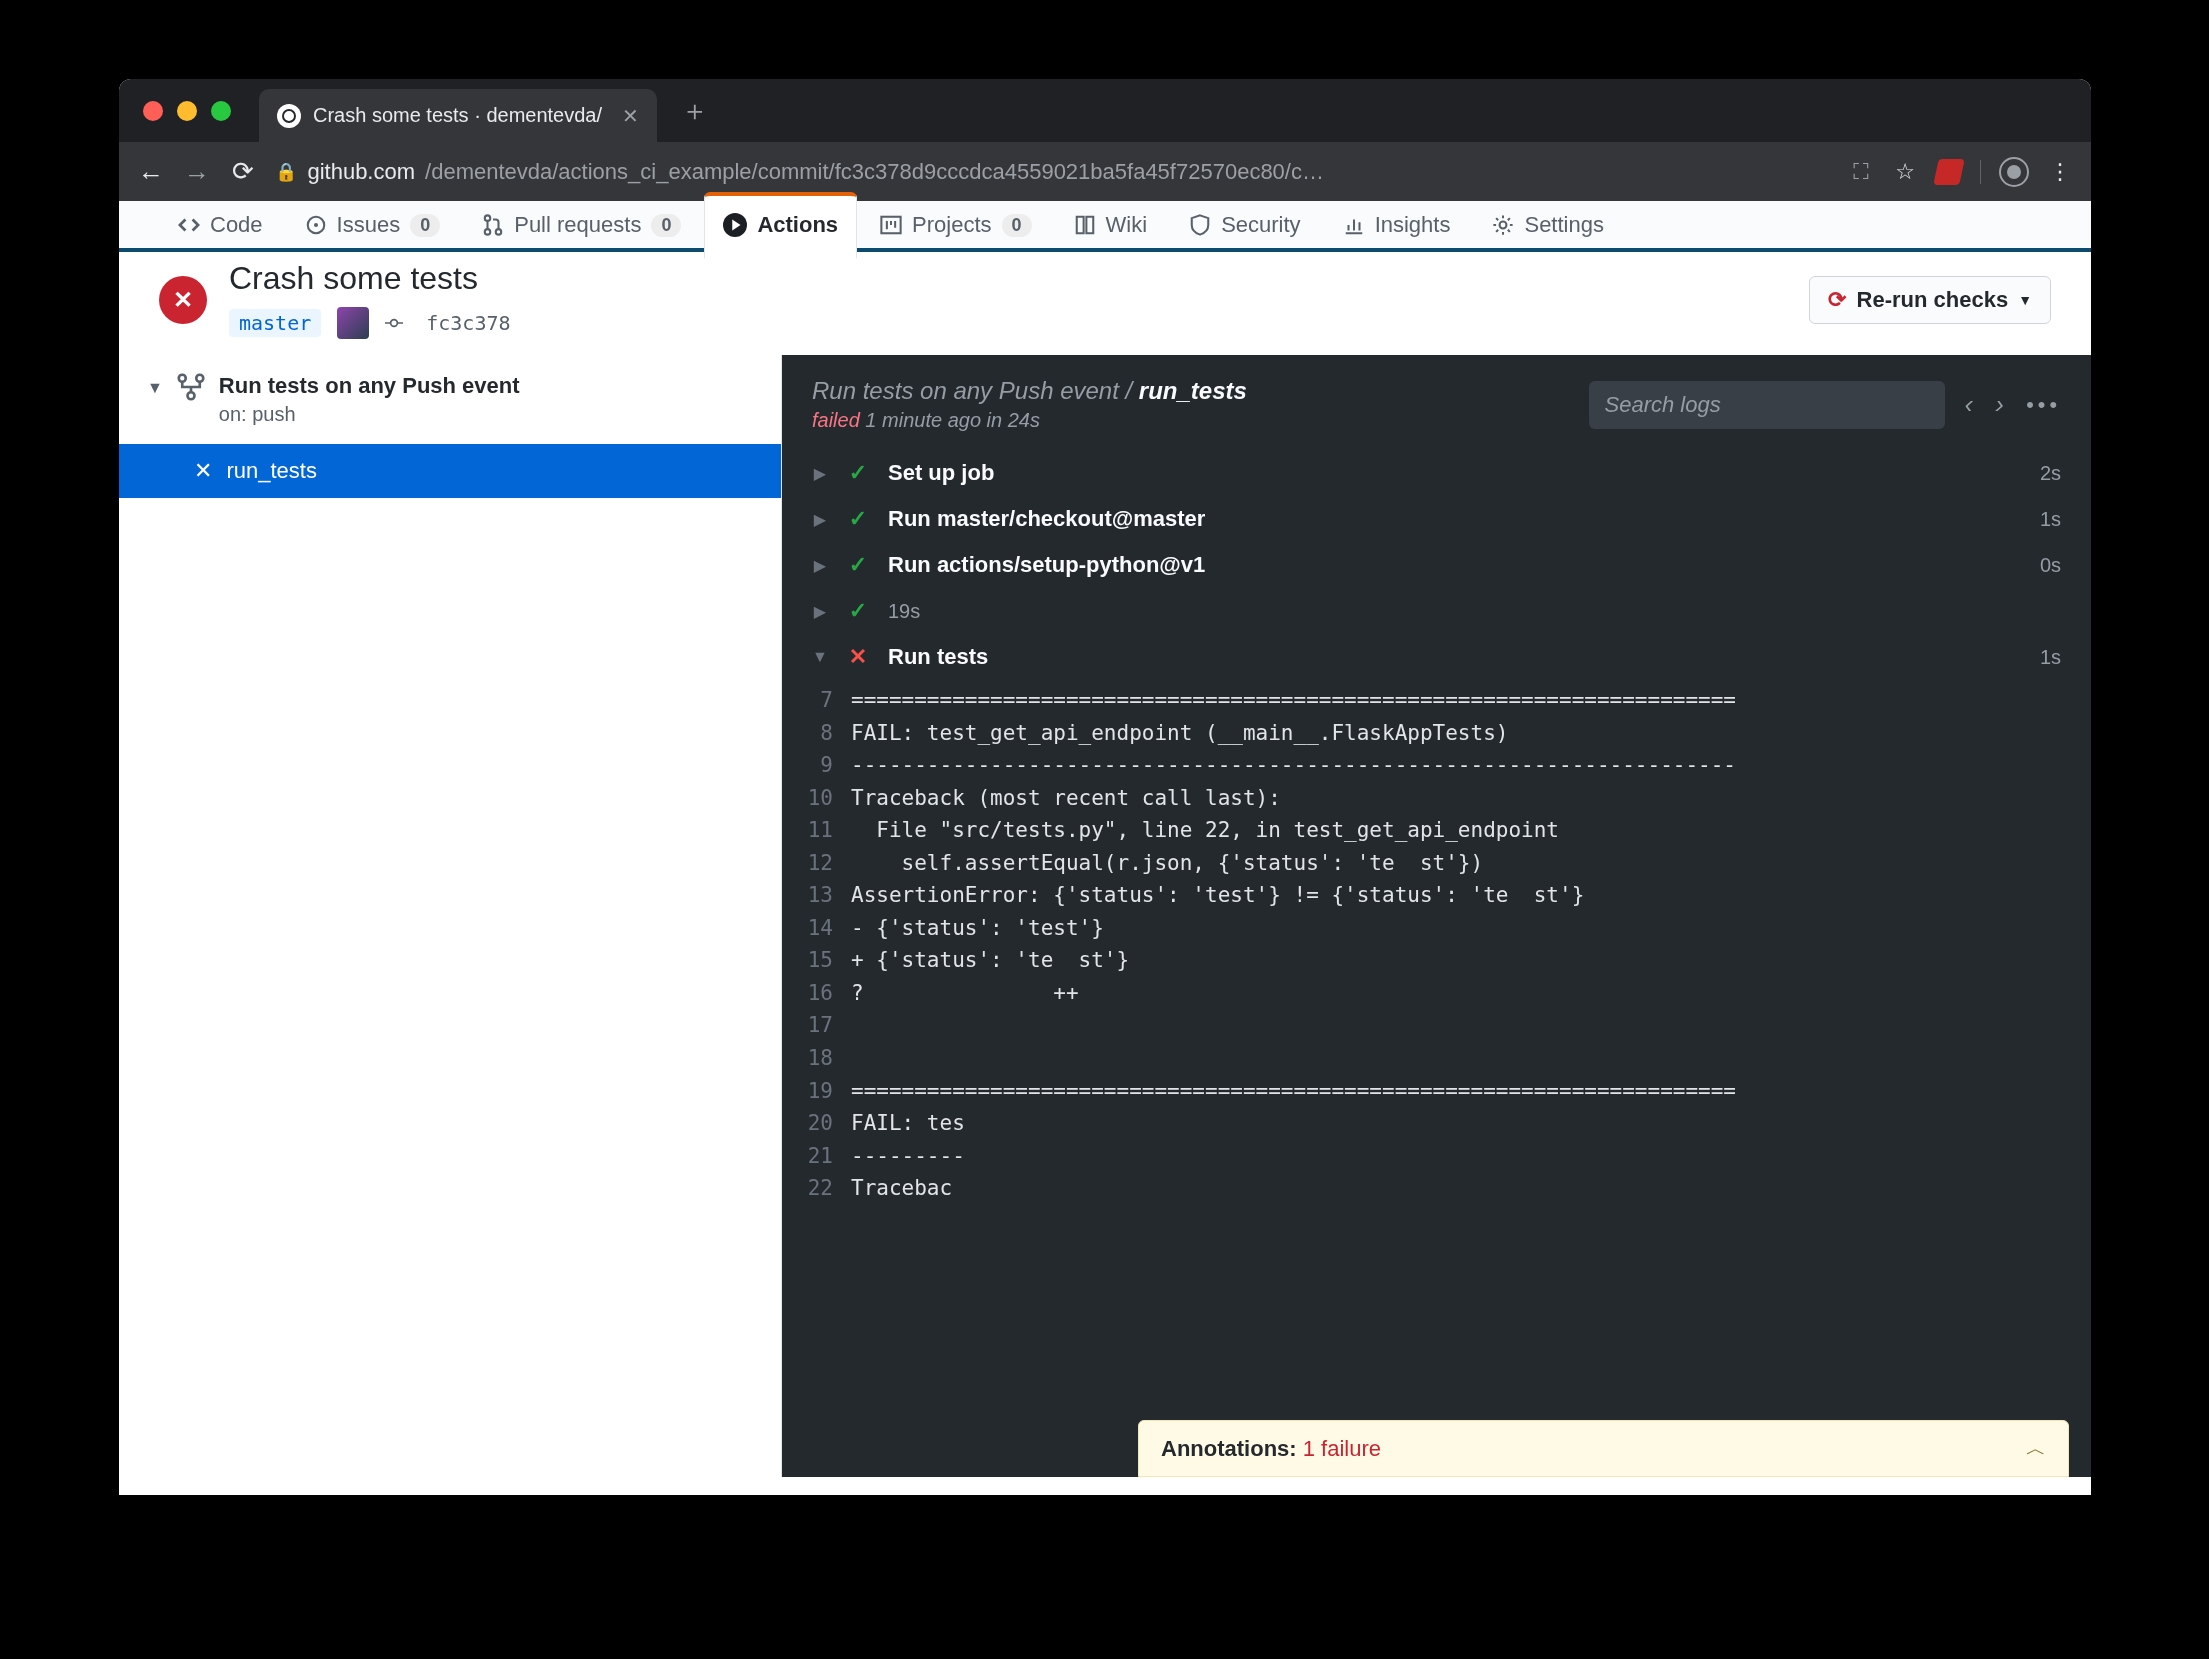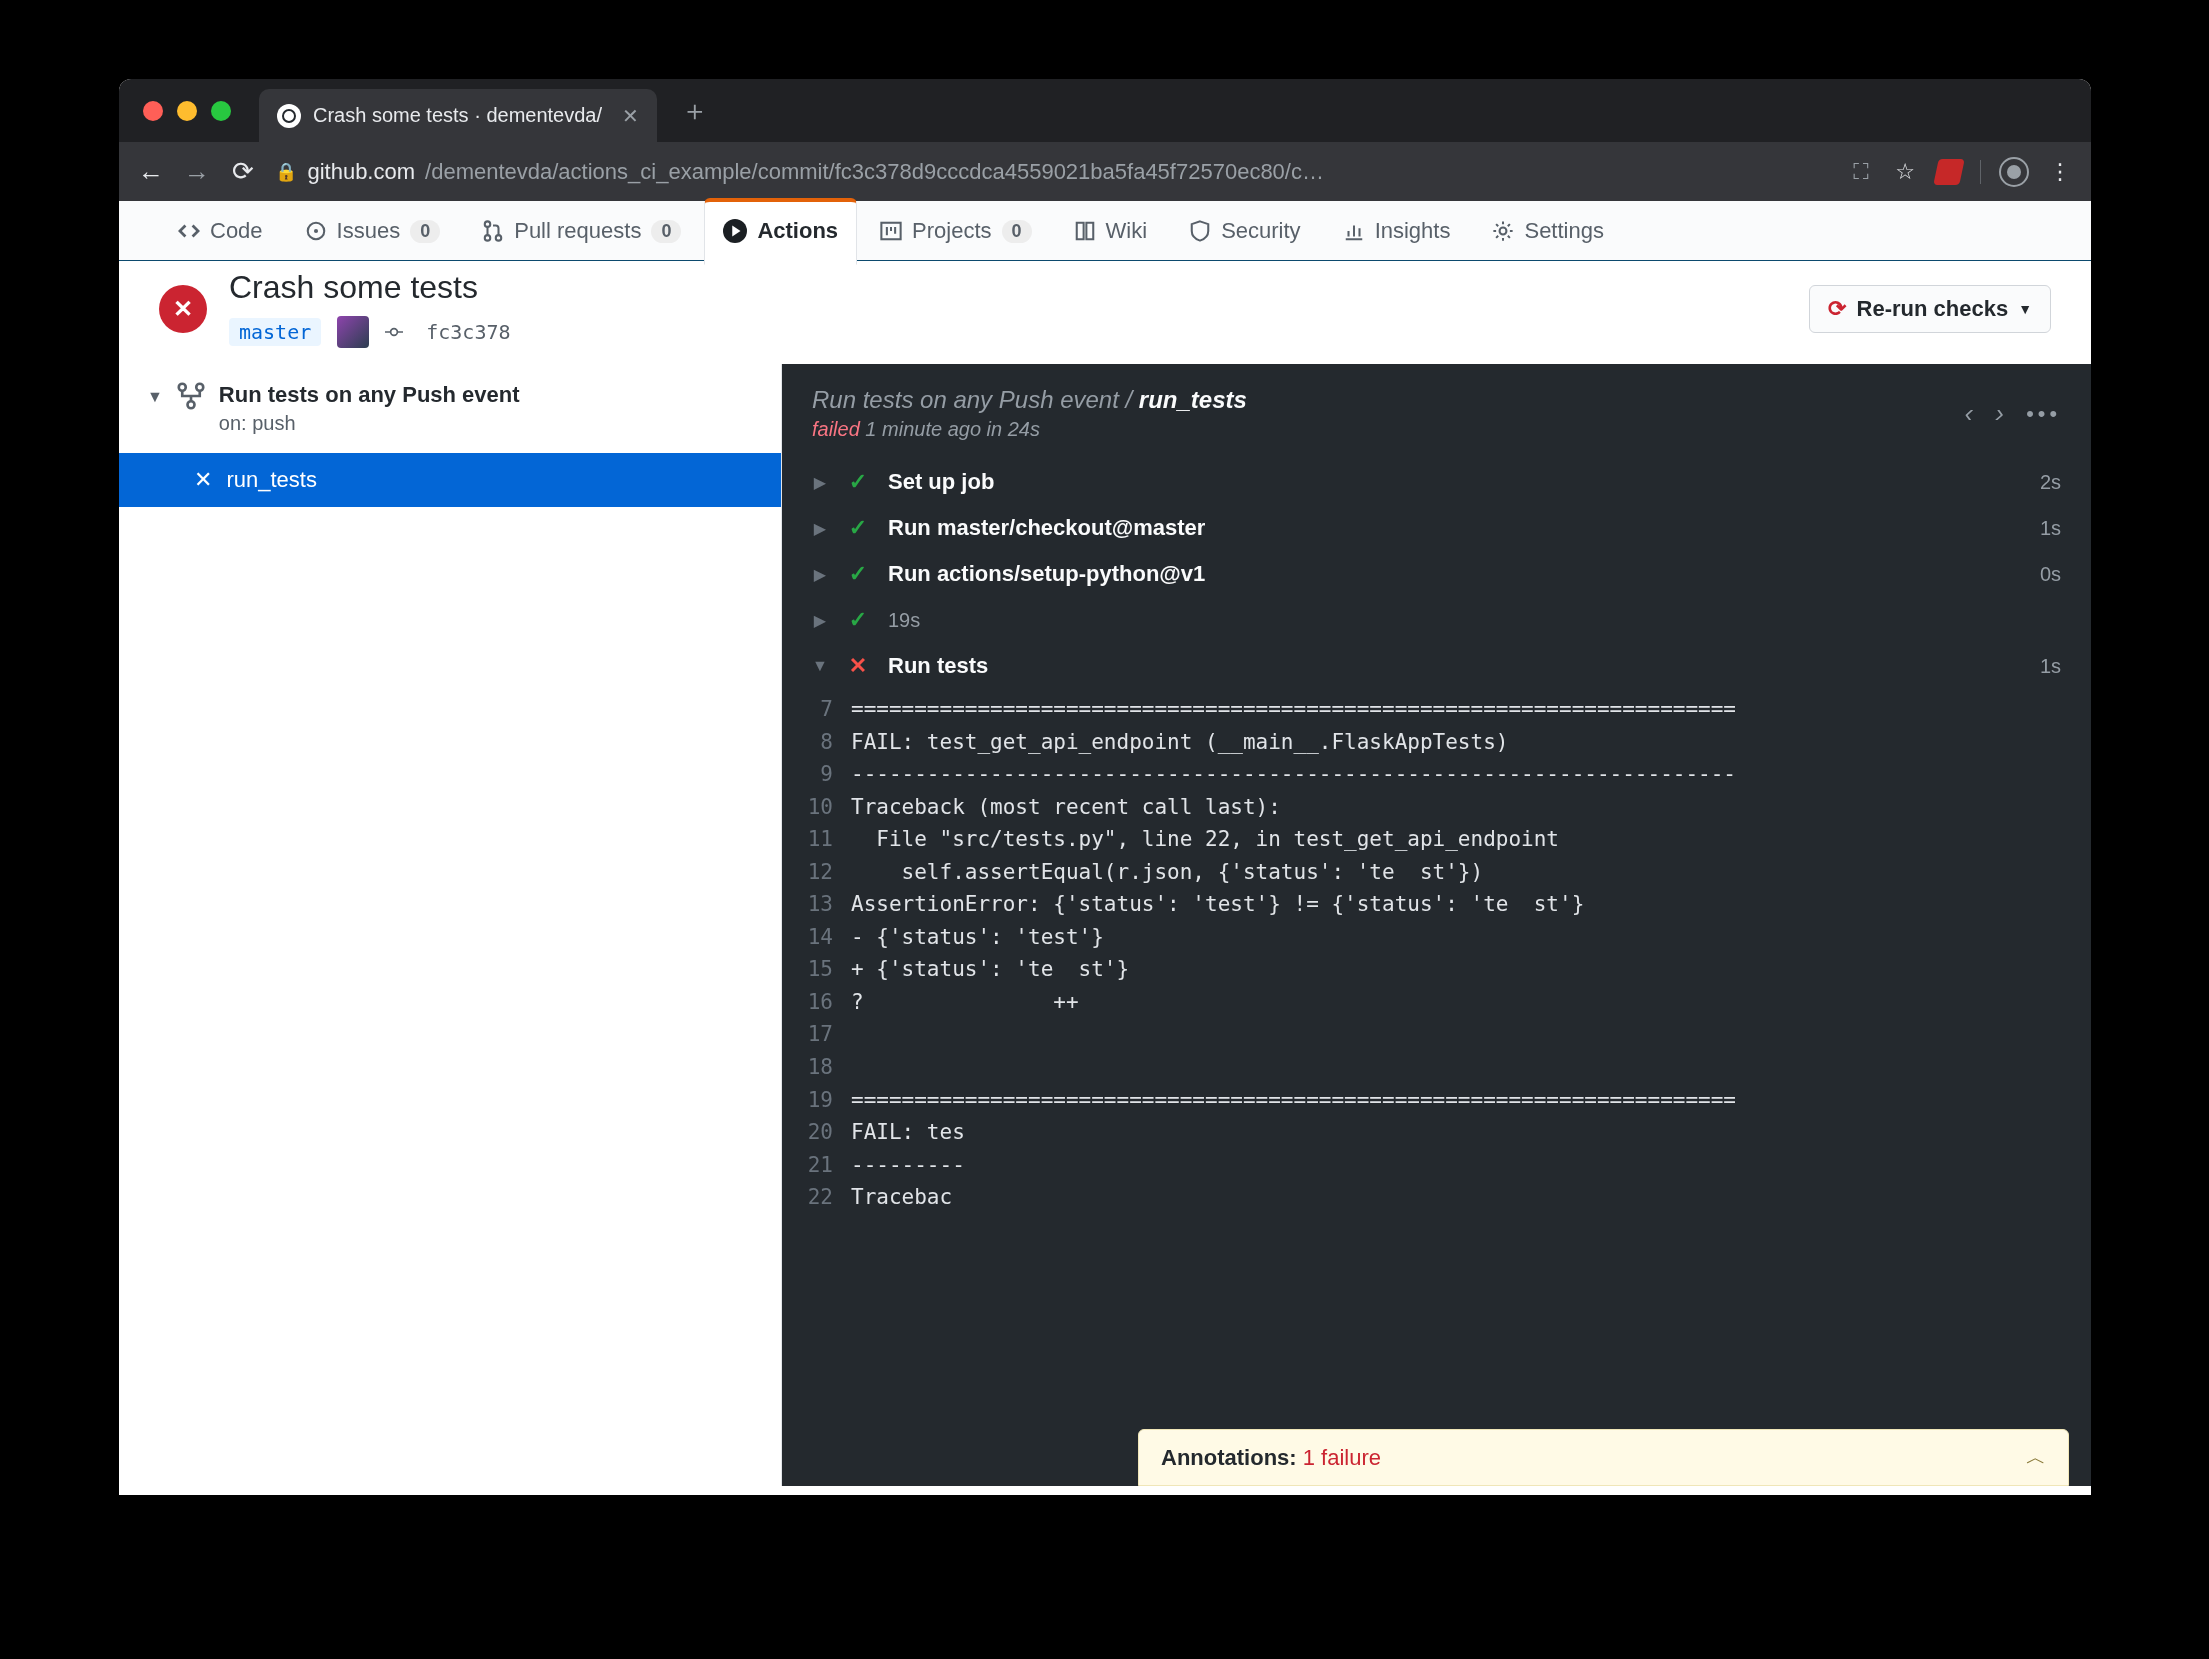--- a/index.html
+++ b/index.html
@@ -69,23 +69,23 @@
   .lock { font-size:18px; color:#9aa0a6; }
   .url-host { color:#e8eaed; }
   .url-path { color:#9aa0a6; }
   .addr-icon { width:26px; height:26px; display:flex; align-items:center; justify-content:center; font-size:22px; color:#e8eaed; }
   .ext-badge { width:26px; height:26px; background:#c62828; border-radius:4px; transform:skewX(-12deg); }
   .avatar-circle { width:30px; height:30px; border:2px solid #9aa0a6; border-radius:50%; display:flex; align-items:center; justify-content:center; }
   .avatar-circle::after { content:""; width:14px; height:14px; background:#9aa0a6; border-radius:50%; }
 
   
   .repo-nav {
-    height: 60px;
+    height: 51px;
     background: #fafbfc;
-    border-bottom: 1px solid #0c4a6e;
+    border-bottom: 4px solid #0c4a6e;
     display: flex;
     align-items: center;
     padding: 0 40px;
     gap: 4px;
     font-size: 22px;
     color: #586069;
   }
   .repo-tab {
     display:flex; align-items:center; gap:10px;
     padding: 20px 18px;
@@ -411,20 +411,23 @@
     <div class="right">
       <div class="rhead">
         <div class="rhead-text">
           <div class="crumb">
             <span>Run tests on any Push event / </span><strong>run_tests</strong>
           </div>
           <div class="status-line">
             <span class="failed">failed</span><span class="rest"> 1 minute ago in 24s</span>
           </div>
         </div>
+        <div class="search-box">
+          <span>Search logs</span>
+        </div>
         <div class="rh-nav">
           <span>‹</span>
           <span>›</span>
           <span class="kebab">•••</span>
         </div>
       </div>
 
       <div class="steps">
         <div id="steps-container">
             <div class="step-row">

